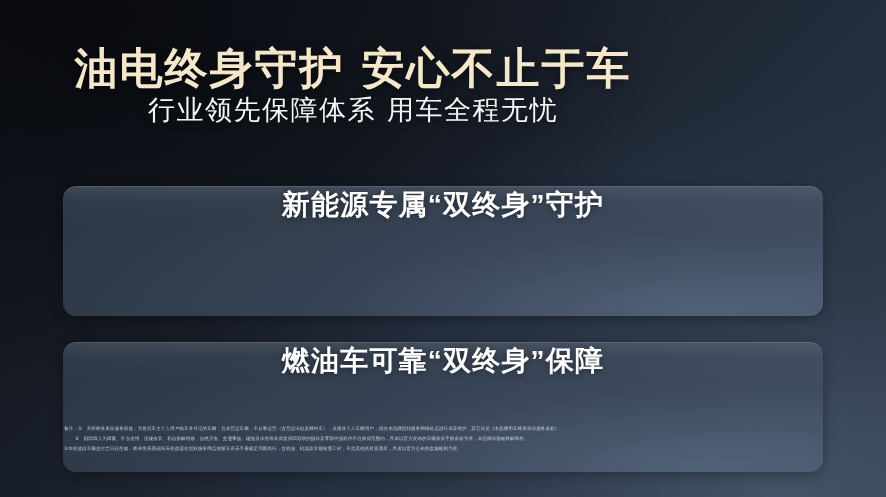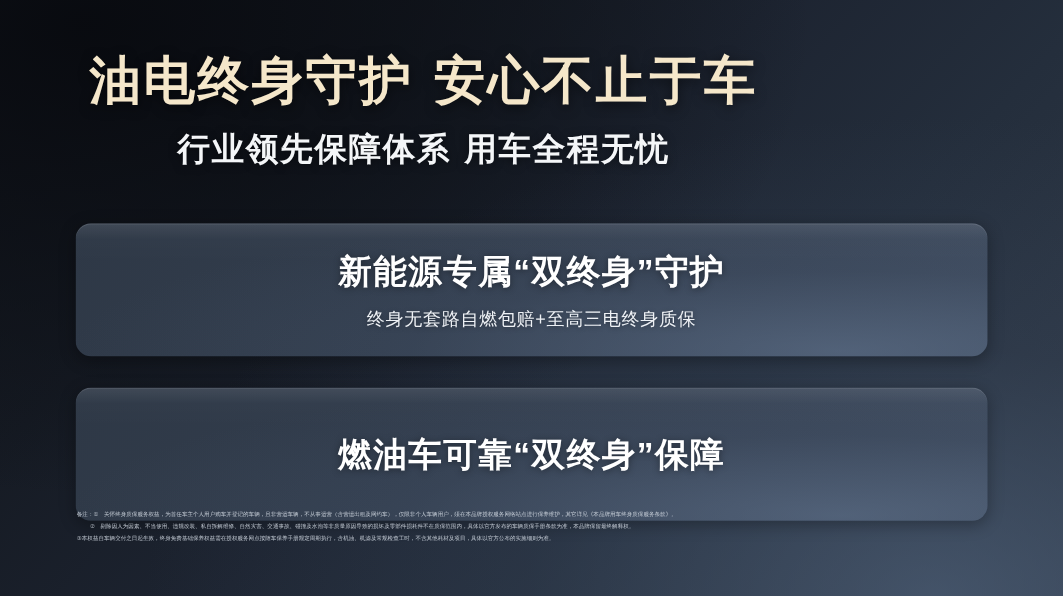--- a/index.html
+++ b/index.html
@@ -34,56 +34,55 @@
     letter-spacing: 2px;
     line-height: 1.12;
     white-space: nowrap;
     text-shadow: 0 2px 10px rgba(0,0,0,0.55);
   }
   .main-title .gap {
     display: inline-block;
     width: 17px;
   }
   .sub-title {
-    margin-top: 14px;
     color: #f4f6f8;
     font-size: 27px;
-    font-weight: bold;
+    font-weight: normal;
     letter-spacing: 1.5px;
     white-space: nowrap;
     text-shadow: 0 1px 7px rgba(0,0,0,0.5);
   }
   .sub-title .gap {
     display: inline-block;
     width: 11px;
   }
 
   
   .cards {
     position: absolute;
     left: 63px;
     top: 186px;
     width: 760px;
   }
   .card {
     position: relative;
-    height: 111px;
+    height: 130px;
     border-radius: 13px;
     box-sizing: border-box;
     background:
       linear-gradient(180deg, rgba(255,255,255,0.085) 0%, rgba(255,255,255,0.012) 12%, rgba(255,255,255,0) 30%),
       radial-gradient(118% 150% at 84% 96%, rgba(104,124,152,0.48) 0%, rgba(70,86,110,0.22) 40%, rgba(0,0,0,0) 72%),
       linear-gradient(128deg, #2e3846 0%, #333e4e 40%, #3a4658 74%, #404d60 100%);
     box-shadow:
       inset 0 1px 0 rgba(255,255,255,0.10),
       0 3px 13px rgba(0,0,0,0.30);
     display: flex;
     flex-direction: column;
     align-items: center;
-    justify-content: center;
+    justify-content: space-between;
     overflow: hidden;
   }
   .card + .card {
     margin-top: 26px;
   }
   .card-title {
     color: #ffffff;
     font-size: 28px;
     font-weight: bold;
     letter-spacing: 1.2px;
@@ -129,21 +128,20 @@
     </div>
     <div class="sub-title">
       <span>行业领先保障体系</span><span class="gap"></span><span>用车全程无忧</span>
     </div>
   </div>
 
   <div class="cards">
 
     <div class="card">
       <div class="card-title">新能源专属“双终身”守护</div>
-      <div class="card-desc">终身无套路自燃包赔+至高三电终身质保</div>
     </div>
 
     <div class="card">
       <div class="card-title">燃油车可靠“双终身”保障</div>
     </div>
 
   </div>
 
   <div class="footer">
     <div class="footer-line">备注：①　关怀终身质保服务权益，为首任车主个人用户购车并登记的车辆，且非营运车辆，不从事运营（含营运出租及网约车），仅限非个人车辆用户，须在本品牌授权服务网络站点进行保养维护，其它详见《本品牌用车终身质保服务条款》。</div>

